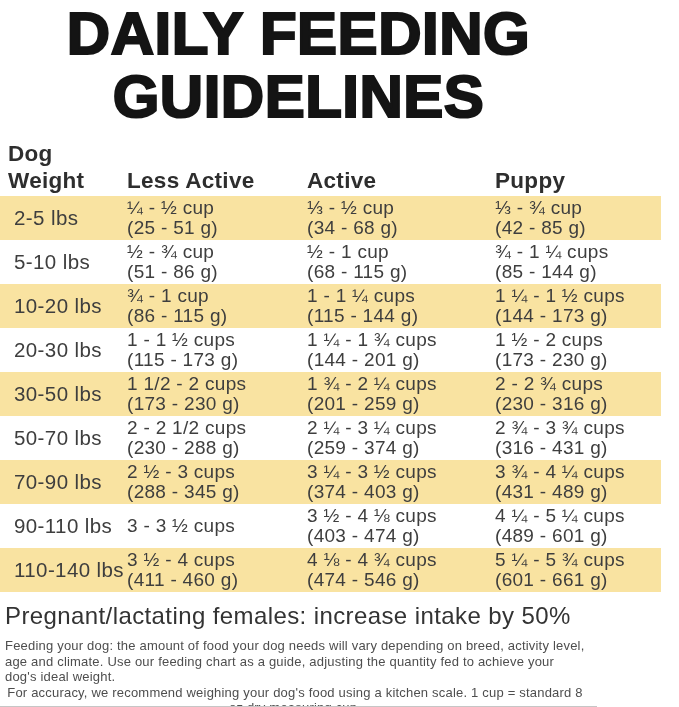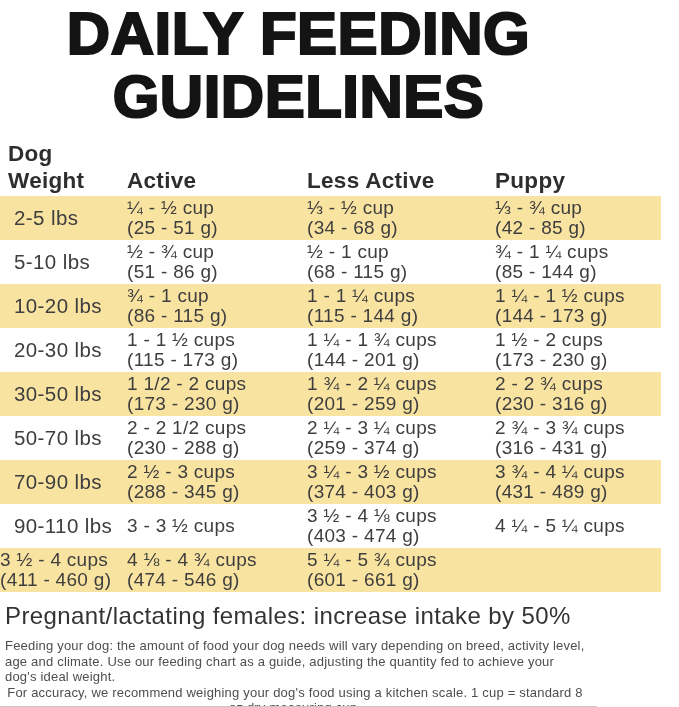--- a/index.html
+++ b/index.html
@@ -84,22 +84,22 @@
   <h1 class="title">
     <span class="title-line">DAILY FEEDING</span>
     <span class="title-line">GUIDELINES</span>
   </h1>
 
   <div class="thead">
     <div class="th weight-th">
       <span>Dog</span>
       <span>Weight</span>
     </div>
+    <div class="th">Less Active</div>
     <div class="th">Active</div>
-    <div class="th">Less Active</div>
     <div class="th">Puppy</div>
   </div>
 
   <div class="tbody" id="table-body">
     <div class="t-row hl">
       <div class="cell weight">2-5 lbs</div>
       <div class="cell">
         <div class="cups">¼ - ½ cup</div>
         <div class="grams">(25 - 51 g)</div>
       </div>
@@ -213,24 +213,26 @@
       <div class="cell weight">90-110 lbs</div>
       <div class="cell">
         <div class="cups">3 - 3 ½ cups</div>
       </div>
       <div class="cell">
         <div class="cups">3 ½ - 4 ⅛ cups</div>
         <div class="grams">(403 - 474 g)</div>
       </div>
       <div class="cell">
         <div class="cups">4 ¼ - 5 ¼ cups</div>
-      </div>
-    </div>
-
-    <div class="t-row hl">
+        <div class="grams">(489 - 601 g)</div>
+      </div>
+    </div>
+
+    <div class="t-row hl">
+      <div class="cell weight">110-140 lbs</div>
       <div class="cell">
         <div class="cups">3 ½ - 4 cups</div>
         <div class="grams">(411 - 460 g)</div>
       </div>
       <div class="cell">
         <div class="cups">4 ⅛ - 4 ¾ cups</div>
         <div class="grams">(474 - 546 g)</div>
       </div>
       <div class="cell">
         <div class="cups">5 ¼ - 5 ¾ cups</div>

